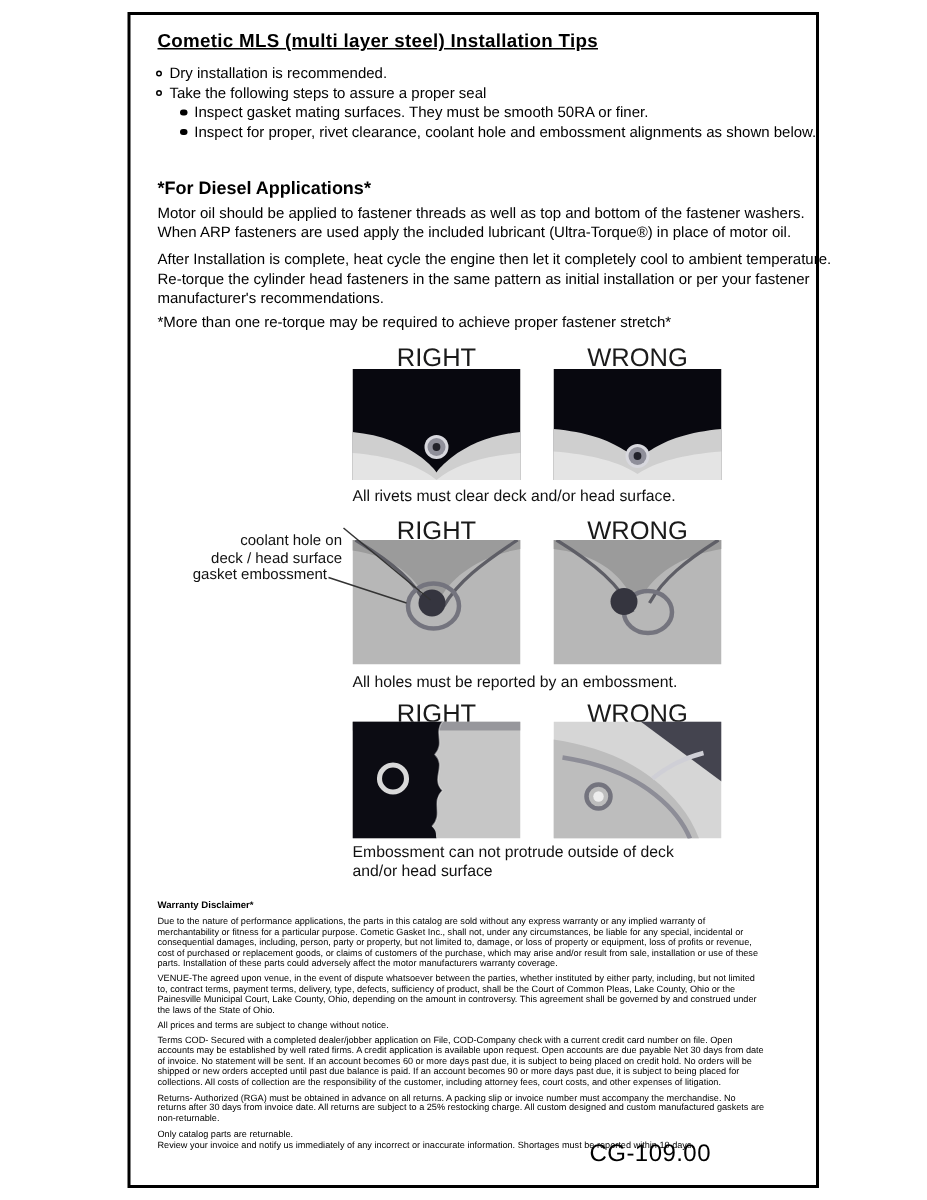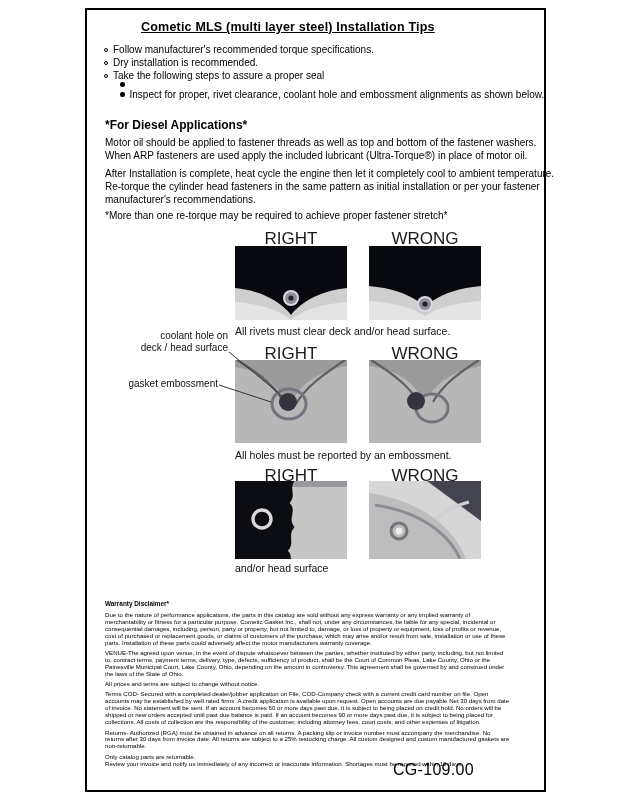--- a/index.html
+++ b/index.html
@@ -1,20 +1,20 @@
 <!DOCTYPE html>
 <html><head>
 <meta charset="utf-8">
 <style>
   * { margin:0; padding:0; box-sizing:border-box; }
   html,body { width:618px; height:800px; background:#ffffff; overflow:hidden; position:relative;
               font-family:"Liberation Sans","DejaVu Sans",sans-serif; color:#000; }
   .abs { position:absolute; }
   .page-frame { left:85px; top:8px; width:461px; height:784px; border:2px solid #000; }
-  .doc-title { left:105px; top:20px; font-size:12.5px; font-weight:bold; text-decoration:underline; letter-spacing:0.2px;margin-left:36px; }
+  .doc-title { left:105px; top:20px; font-size:12.5px; font-weight:bold; text-decoration:underline; letter-spacing:0.2px; }
   .tips { left:104px; top:44px; width:452px; font-size:10px; line-height:12px; }
   .tip-row { margin-bottom:1px; display:flex; align-items:baseline; }
   .tip-row.sub { margin-left:16px; }
   .b-open { width:4px; height:4px; border:1px solid #000; border-radius:50%; display:inline-block; flex:0 0 auto; margin-right:5px; position:relative; top:-1px; }
   .b-fill { width:4.5px; height:4.5px; background:#000; border-radius:50%; display:inline-block; flex:0 0 auto; margin-right:5px; position:relative; top:-1px; }
   .section-head { left:105px; top:118px; font-size:12px; font-weight:bold; }
   .para { font-size:10px; line-height:13px; width:452px; left:105px; }
   .p1 { top:136px; }
   .p2 { top:167px; }
   .note { top:209px; }
@@ -33,32 +33,29 @@
 </head>
 <body>
 
 <div class="abs page-frame"></div>
 
 <div class="abs doc-title">Cometic MLS (multi layer steel) Installation Tips</div>
 
 <div class="abs tips">
   <div class="tip-row">
     <span class="b-open"></span>
-    <span>Follow manufacturer's recommended torque specifications.</span>
-  </div>
-  <div class="tip-row">
-    <span class="b-open"></span>
     <span>Dry installation is recommended.</span>
   </div>
   <div class="tip-row">
     <span class="b-open"></span>
     <span>Take the following steps to assure a proper seal</span>
   </div>
   <div class="tip-row sub">
     <span class="b-fill"></span>
+    <span>Inspect gasket mating surfaces.  They must be smooth 50RA or finer.</span>
   </div>
   <div class="tip-row sub">
     <span class="b-fill"></span>
     <span>Inspect for proper, rivet clearance, coolant hole and embossment alignments as shown below.</span>
   </div>
 </div>
 
 <div class="abs section-head">*For Diesel Applications*</div>
 <div class="abs para p1">Motor oil should be applied to fastener threads as well as top and bottom of the fastener washers. When ARP fasteners are used apply the included lubricant (Ultra-Torque®) in place of motor oil.</div>
 <div class="abs para p2">After Installation is complete, heat cycle the engine then let it completely cool to ambient temperature. Re-torque the cylinder head fasteners in the same pattern as initial installation or per your fastener manufacturer's recommendations.</div>
@@ -82,21 +79,21 @@
     <rect width="112" height="74" fill="#08080f"></rect>
     <path d="M0,40 C22,42 36,47 47,54 C52,57 55,59 56,60 C57,59 60,57 65,54 C76,47 90,42 112,40 L112,74 L0,74 Z" fill="#cfcfcf"></path>
     <path d="M0,55 C26,57 44,62 56,70 C68,62 86,57 112,55 L112,74 L0,74 Z" fill="#e4e4e4"></path>
     <circle cx="56" cy="58" r="8" fill="#d8d8de"></circle>
     <circle cx="56" cy="58" r="6" fill="#8f8f9a"></circle>
     <circle cx="56" cy="58" r="2.6" fill="#22222a"></circle>
   </svg>
 </div>
 <div class="abs caption" style="top:325px;">All rivets must clear deck and/or head surface.</div>
 
-<div class="abs ann" style="left:116px; top:330px;text-align:right;">
+<div class="abs ann" style="left:116px; top:355px;text-align:right;">
   <div>coolant hole on</div>
   <div>deck / head surface</div>
 </div>
 <div class="abs ann" style="left:106px; top:378px;">gasket embossment</div>
 
 <div class="abs dlabel" style="left:235px; top:344px;">RIGHT</div>
 <div class="abs dlabel" style="left:369px; top:344px;">WRONG</div>
 
 <div class="abs photo" style="left:235px; top:360px;">
   <svg viewBox="0 0 112 83">
@@ -137,20 +134,21 @@
     <rect width="112" height="78" fill="#d6d6d6"></rect>
     <path d="M58,0 L112,0 L112,40 Z" fill="#44444f"></path>
     <path d="M0,12 C26,16 48,24 66,38 C80,49 91,62 97,78 L0,78 Z" fill="#bdbdbd"></path>
     <path d="M6,24 C32,28 52,36 68,49 C78,57 86,66 91,78" stroke="#8d8d97" stroke-width="3" fill="none"></path>
     <path d="M66,38 C76,30 88,24 100,21" stroke="#cfcfd6" stroke-width="3" fill="none"></path>
     <circle cx="30" cy="50" r="8" fill="none" stroke="#74747e" stroke-width="3"></circle>
     <circle cx="30" cy="50" r="3.5" fill="#ededed"></circle>
   </svg>
 </div>
 <div class="abs caption" style="top:562px;">
+  <div>Embossment can not protrude outside of deck</div>
   <div>and/or head surface</div>
 </div>
 
 <svg class="abs overlay">
   <line x1="229" y1="352" x2="287" y2="400" stroke="#333" stroke-width="1"></line>
   <line x1="219" y1="385" x2="271" y2="402" stroke="#333" stroke-width="1"></line>
 </svg>
 
 <div class="abs legal">
   <div class="legal-head">Warranty Disclaimer*</div>

